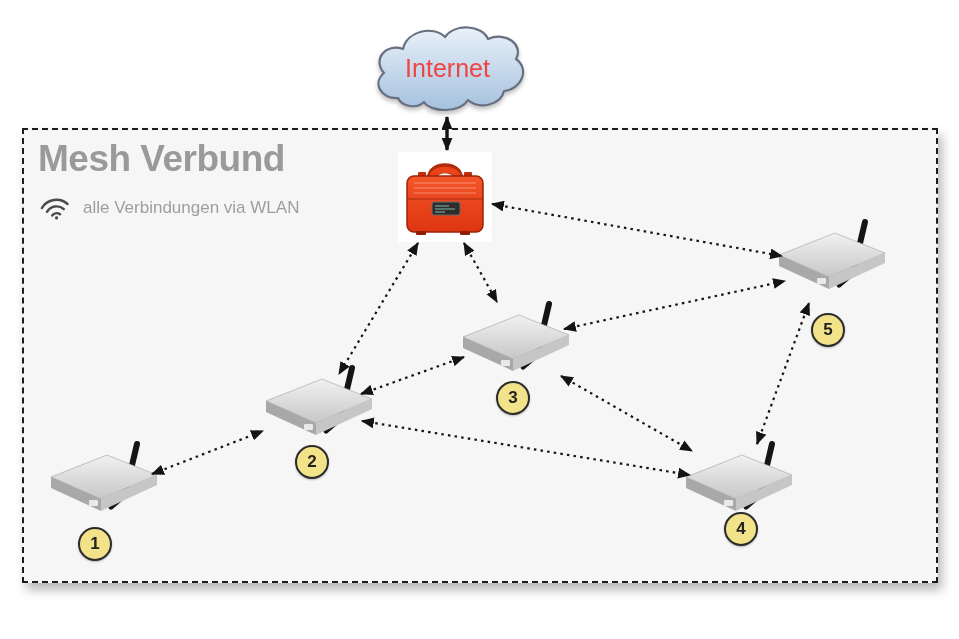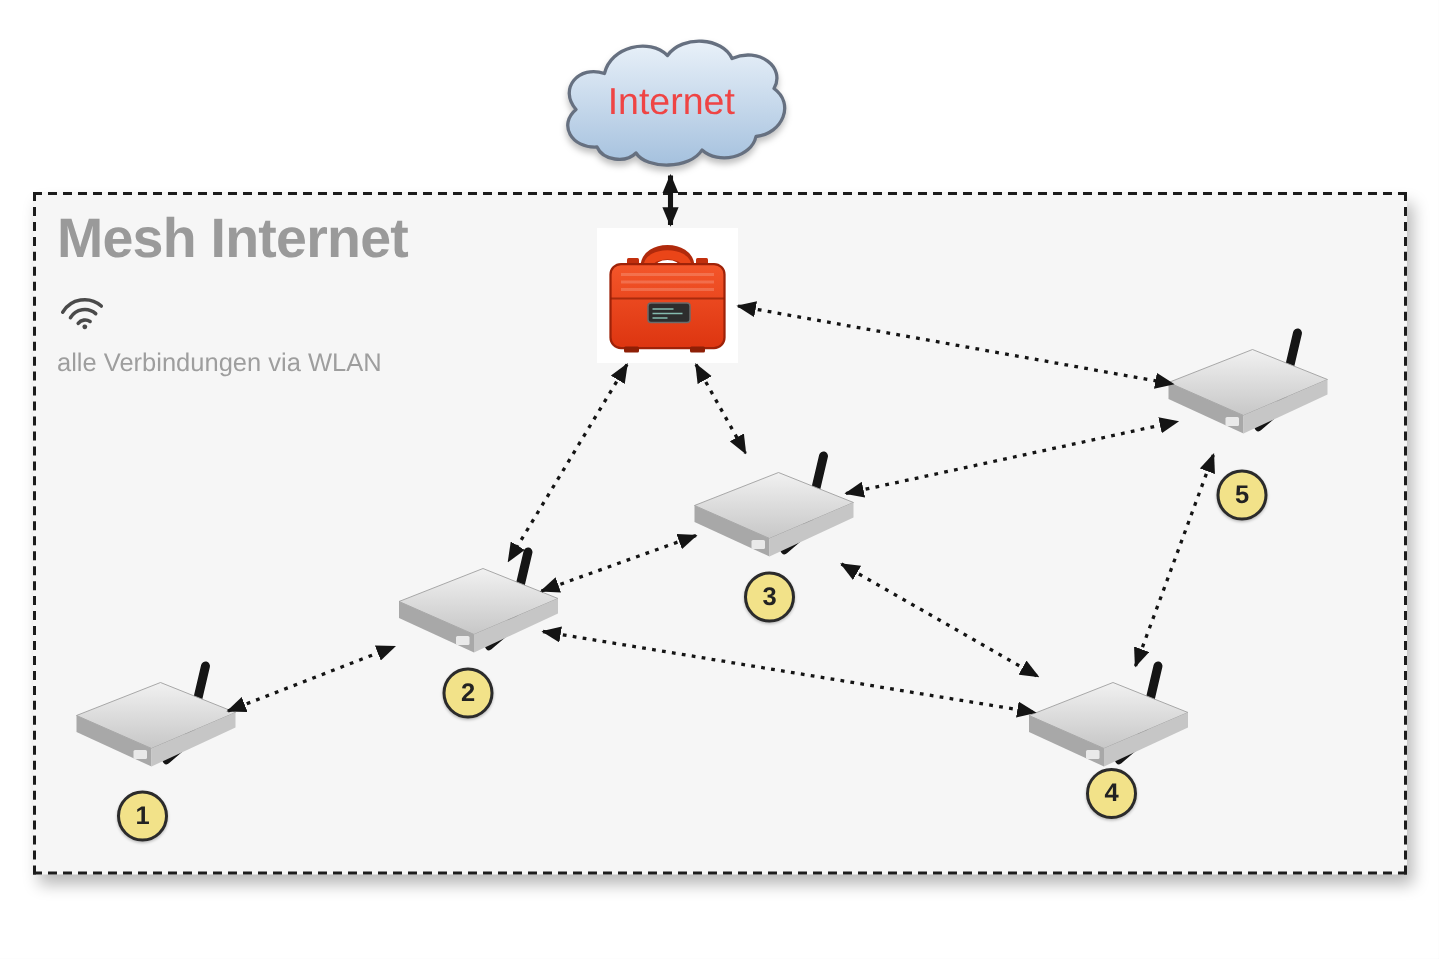--- a/index.html
+++ b/index.html
@@ -10,21 +10,21 @@
   }
   *{margin:0;padding:0;box-sizing:border-box;}
   html,body{background:#ffffff;}
   #stage{position:relative;width:959px;height:639px;background:#ffffff;overflow:hidden;
          font-family:"Liberation Sans",sans-serif;}
   .mesh-box{position:absolute;left:22px;top:128px;width:916px;height:455px;
             background:var(--box-fill);border:2px dashed var(--box-border);
             box-shadow:4px 7px 10px rgba(0,0,0,0.28);}
   .title{position:absolute;left:38px;top:138px;font-size:37px;font-weight:bold;
          color:var(--title);letter-spacing:-0.5px;}
-  .subtitle-row{position:absolute;left:38px;top:194px;display:flex;gap:11px;flex-direction:column;}
+  .subtitle-row{position:absolute;left:38px;top:194px;display:flex;align-items:center;gap:11px;}
   .subtitle{font-size:17px;color:var(--subtitle);}
   .cloud-wrap{position:absolute;left:365px;top:20px;width:165px;height:102px;}
   .cloud-wrap svg{filter:drop-shadow(0 3px 2px rgba(0,0,0,0.25));}
   .cloud-label{position:absolute;left:0;top:0;width:165px;height:96px;display:flex;
                align-items:center;justify-content:center;font-size:25px;color:#ef4444;}
   .case-wrap{position:absolute;left:398px;top:152px;}
   .router-node{position:absolute;width:115px;height:95px;}
   .badge{position:absolute;width:34px;height:34px;border-radius:50%;
          background:var(--badge-fill);border:2px solid var(--badge-border);
          display:flex;align-items:center;justify-content:center;
@@ -60,21 +60,21 @@
       <polygon points="53,61 109,37 109,47 53,73" fill="#c6c6c6"></polygon>
       <rect x="41" y="62" width="9" height="6" rx="1" fill="#e9e9e9"></rect>
     </symbol>
   </defs>
 </svg>
 
 <div id="stage">
 
   <div class="mesh-box"></div>
 
-  <div class="title">Mesh Internet</div>
+  <div class="title">Mesh Verbund</div>
 
   <div class="subtitle-row">
     <svg width="34" height="27" viewBox="0 0 34 27">
       <g transform="rotate(-9 17 14)" fill="none" stroke="#4a4a4a" stroke-width="2.4" stroke-linecap="round">
         <path d="M4,12 A17,17 0 0 1 30,12"></path>
         <path d="M8.5,16.5 A11,11 0 0 1 25.5,16.5"></path>
         <path d="M13,21 A6,6 0 0 1 21,21"></path>
         <circle cx="17" cy="24" r="1.6" fill="#4a4a4a" stroke="none"></circle>
       </g>
     </svg>

